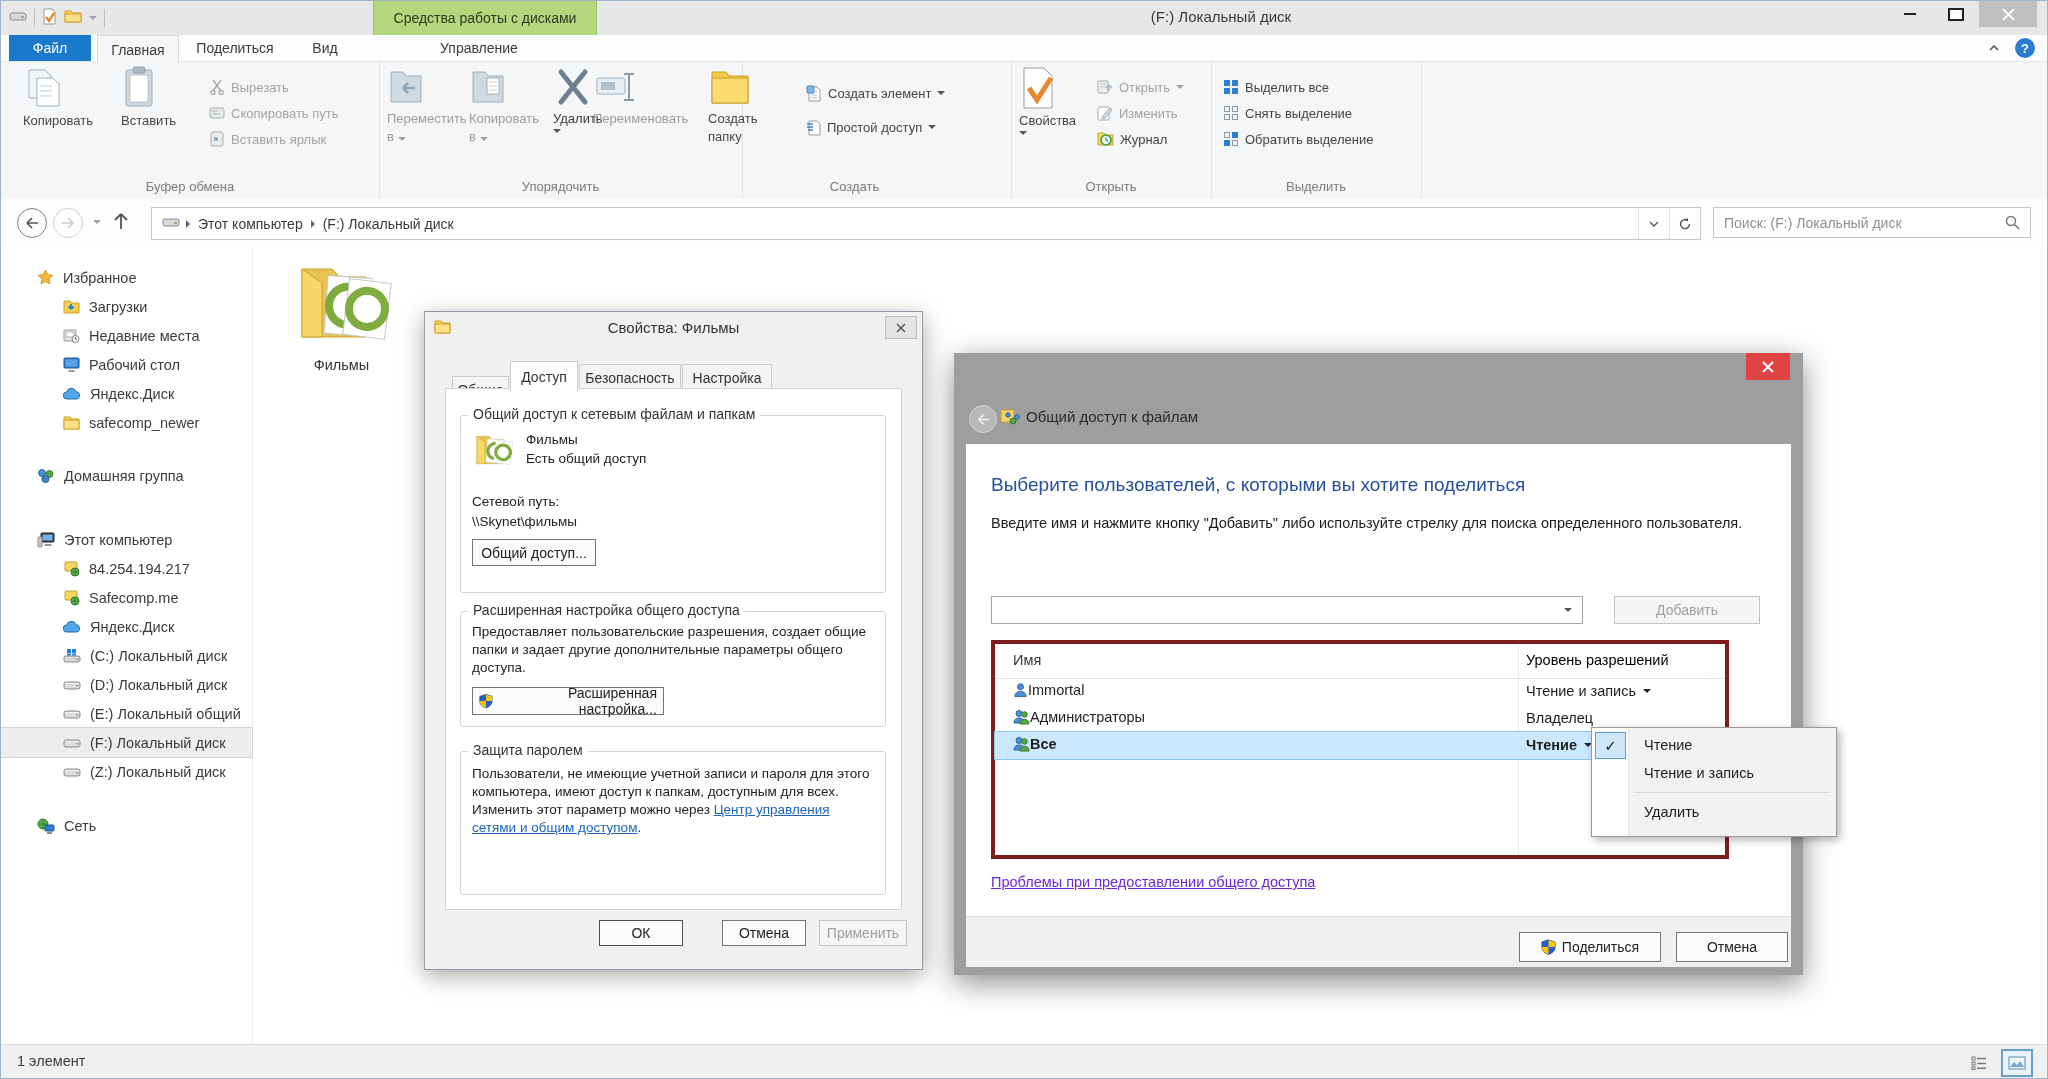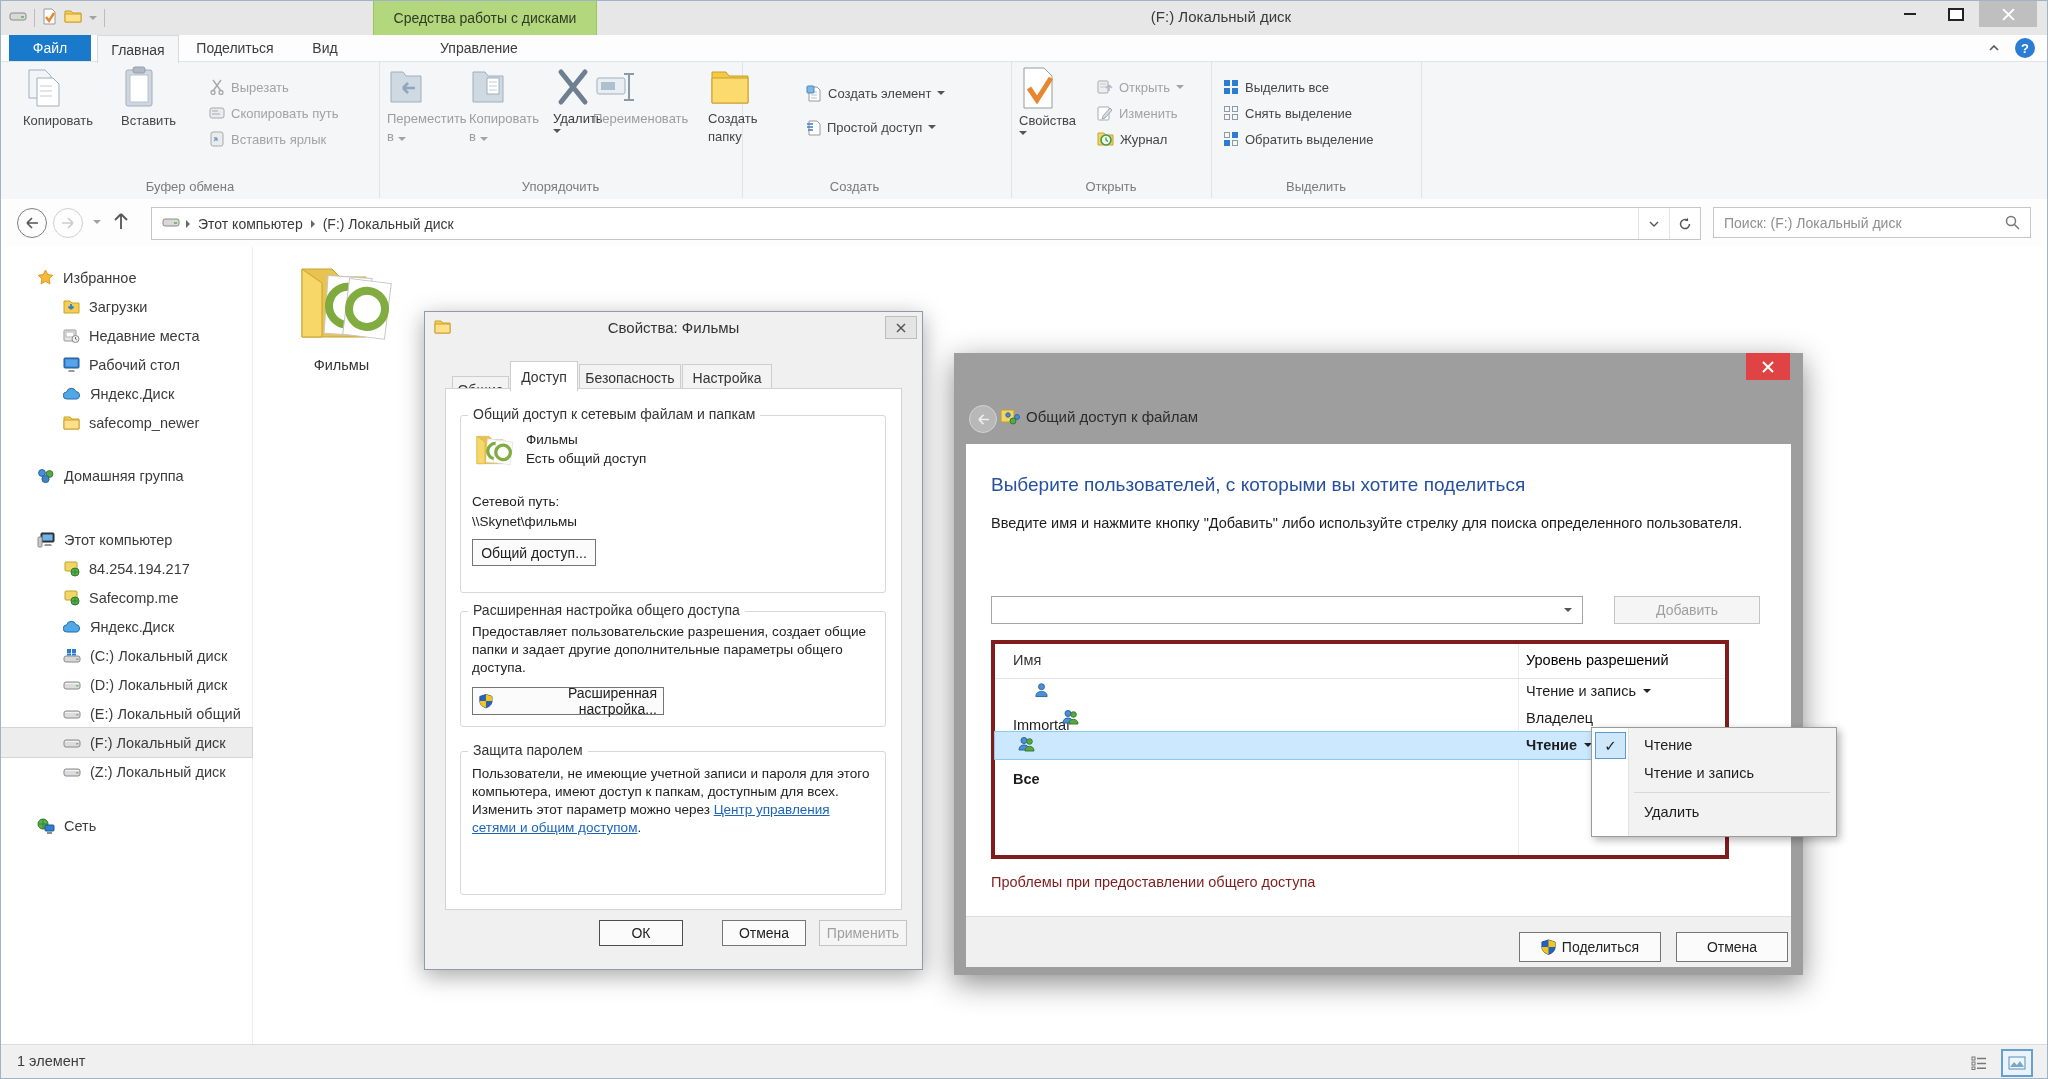--- a/index.html
+++ b/index.html
@@ -99,24 +99,24 @@
   .sheading{position:absolute;left:25px;top:30px;font-size:19px;color:#26509f;}
   .spara{position:absolute;left:25px;top:68px;width:772px;font-size:14.5px;line-height:22px;color:#1d1d1d;}
   .scombo{position:absolute;left:25px;top:152px;width:592px;height:28px;border:1px solid #a6a6a6;background:#fff;display:flex;align-items:center;justify-content:flex-end;padding-right:10px;box-sizing:border-box;}
   .sadd{position:absolute;left:648px;top:152px;width:146px;height:28px;}
   .stable{position:absolute;left:25px;top:196px;width:738px;height:219px;border:4px solid #7f1d1d;box-sizing:border-box;}
   .thead{position:absolute;left:0;top:0;width:100%;height:34px;border-bottom:1px solid #e4e4e4;}
   .thead .c1{position:absolute;left:18px;top:8px;font-size:14.5px;color:#333;}
   .thead .c2{position:absolute;left:531px;top:8px;font-size:14.5px;color:#000000;}
   .colline{position:absolute;left:523px;top:0;width:1px;height:100%;background:#ececec;}
   .trow{position:absolute;left:0;width:100%;height:27px;}
-  .trow .nm{position:absolute;left:18px;top:4px;font-size:14.5px;color:#1d1d1d;display:flex;align-items:center;gap:19px;flex-direction:column;}
+  .trow .nm{position:absolute;left:18px;top:4px;font-size:14.5px;color:#1d1d1d;display:flex;align-items:center;gap:0;}
   .trow .pm{position:absolute;left:531px;top:5px;font-size:14.5px;color:#1d1d1d;display:flex;align-items:center;gap:7px;}
   .trow.sel{background:#cbe8ff;outline:1px solid #90c8ef;font-weight:bold;}
-  .slink{position:absolute;left:25px;top:430px;font-size:14.5px;color:#7f1d1d;}
+  .slink{position:absolute;left:25px;top:430px;font-size:14.5px;color:#6d28d9;text-decoration:underline;}
   .sfooter{position:absolute;left:0;top:472px;width:100%;height:50px;background:#f0f0f0;border-top:1px solid #dddddd;}
 
   
   .cmenu{left:1590px;top:726px;width:244px;height:108px;background:#f2f2f2;border:1px solid #9b9b9b;box-shadow:3px 3px 8px rgba(0,0,0,.3);z-index:50;}
   .cmenu .gutter{position:absolute;left:0;top:0;width:36px;height:100%;background:#fff;border-right:1px solid #e4e4e4;}
   .cmenu .chk{position:absolute;left:3px;top:4px;width:29px;height:25px;background:#cfe7fb;border:1px solid #5e9ad1;display:flex;align-items:center;justify-content:center;font-family:"DejaVu Sans",sans-serif;font-size:15px;font-weight:bold;color:#222;}
   .mitem{position:absolute;left:52px;font-size:14.5px;color:#1d1d1d;}
   .msep{position:absolute;left:42px;top:64px;width:196px;height:1px;background:#d9d9d9;}
 </style>
 </head>

